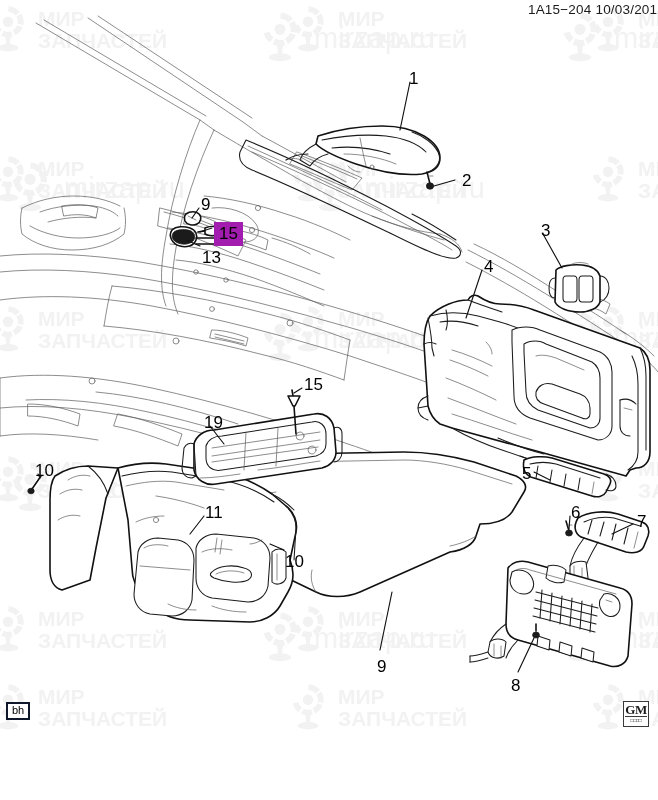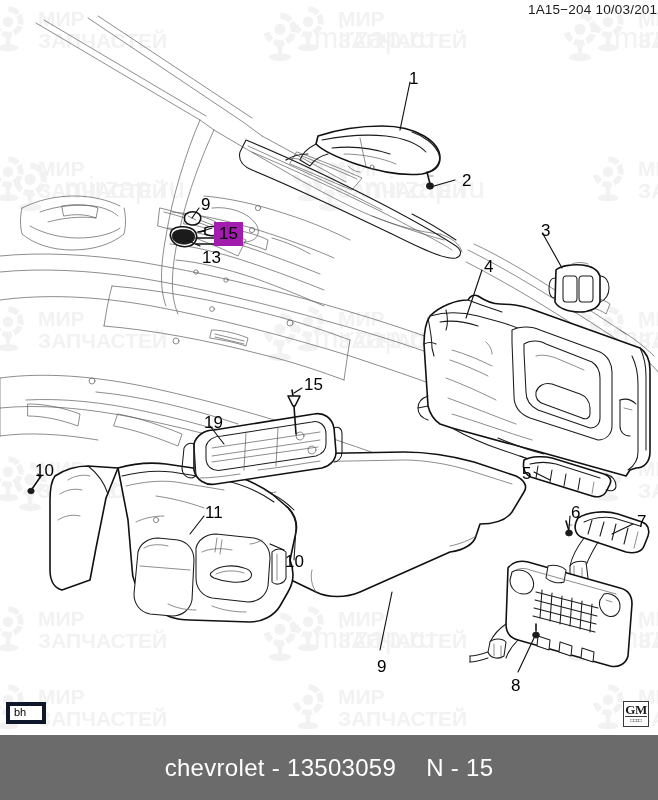--- a/index.html
+++ b/index.html
@@ -100,22 +100,22 @@
     color: #000000;
     padding: 3px 5px 4px 5px;
     font-size: 17px;
   }
 
   
   #bh-box {
     position: absolute;
     left: 6px;
     top: 702px;
-    border: 4px solid #0f172a;
-    padding: 0px 16px 1px 4px;
+    border: 2px solid #0f172a;
+    padding: 0px 4px 1px 4px;
     font-size: 11px;
     font-family: "Liberation Sans", sans-serif;
     color: #000;
     background: #fff;
     line-height: 13px;
     z-index: 6;
   }
 
   
   #gm-badge {
@@ -1081,20 +1081,14 @@
       <div class="callout" style="left: 201px; top: 196px;">9</div>
     </div>
 
   <div id="bh-box">bh</div>
 
   <div id="gm-badge">
     <div class="gm-main">GM</div>
     <div class="gm-sub">□□□□</div>
   </div>
 
-  <div id="footer-bar">
-    <div id="footer-inner">
-      <span id="footer-part">chevrolet - 13503059</span>
-      <span id="footer-page">N - 15</span>
-    </div>
-  </div>
 
 </div>
 
 </body></html>

